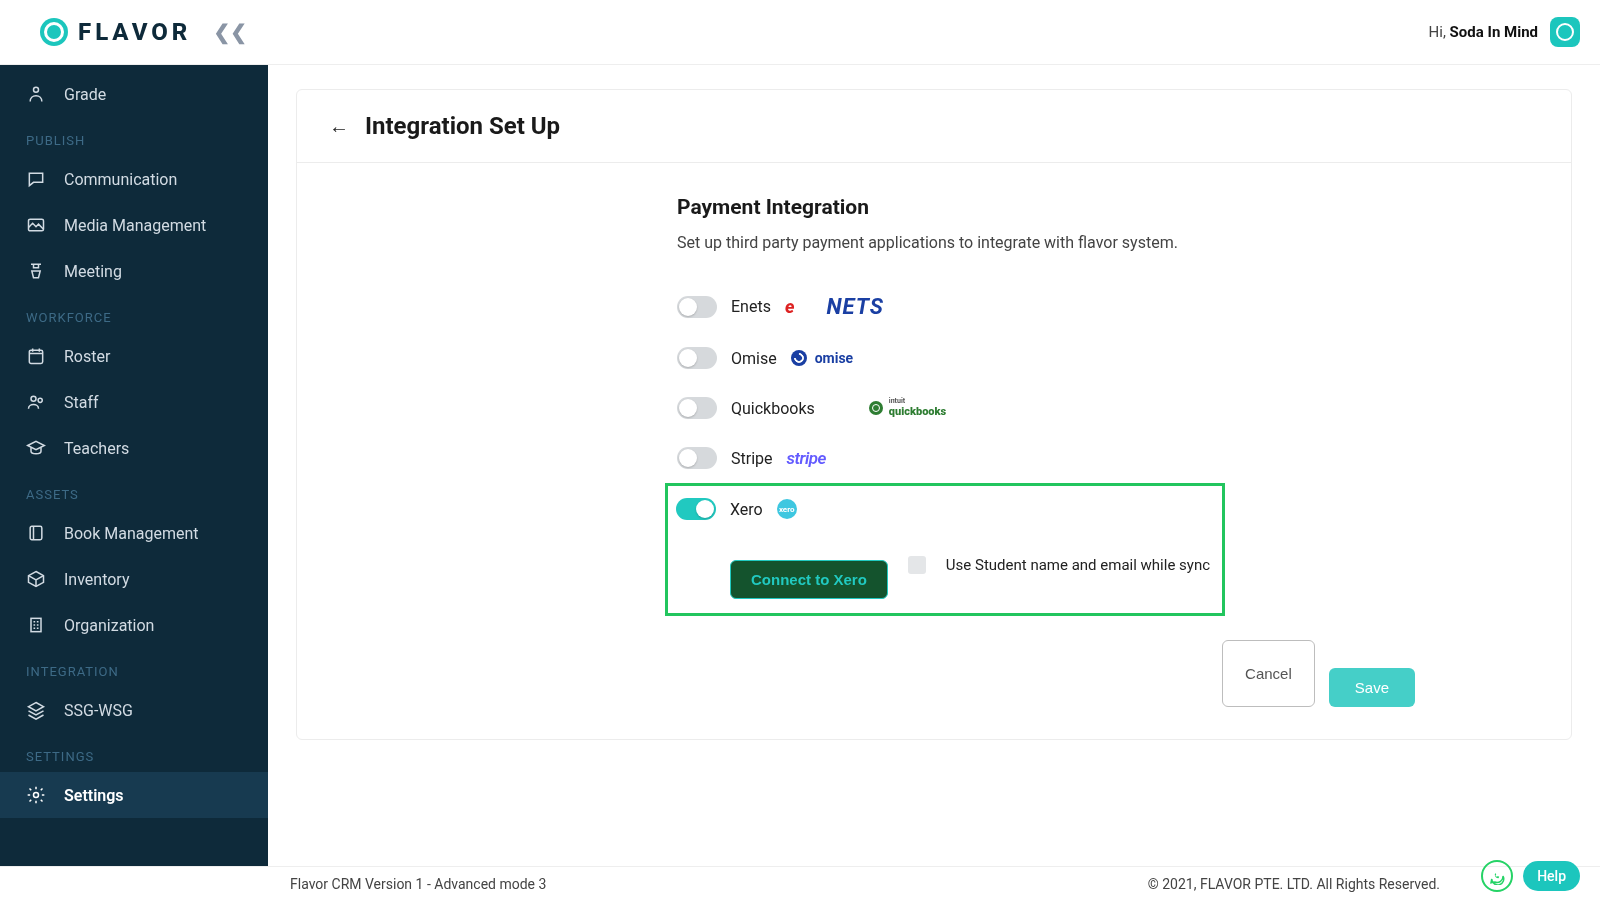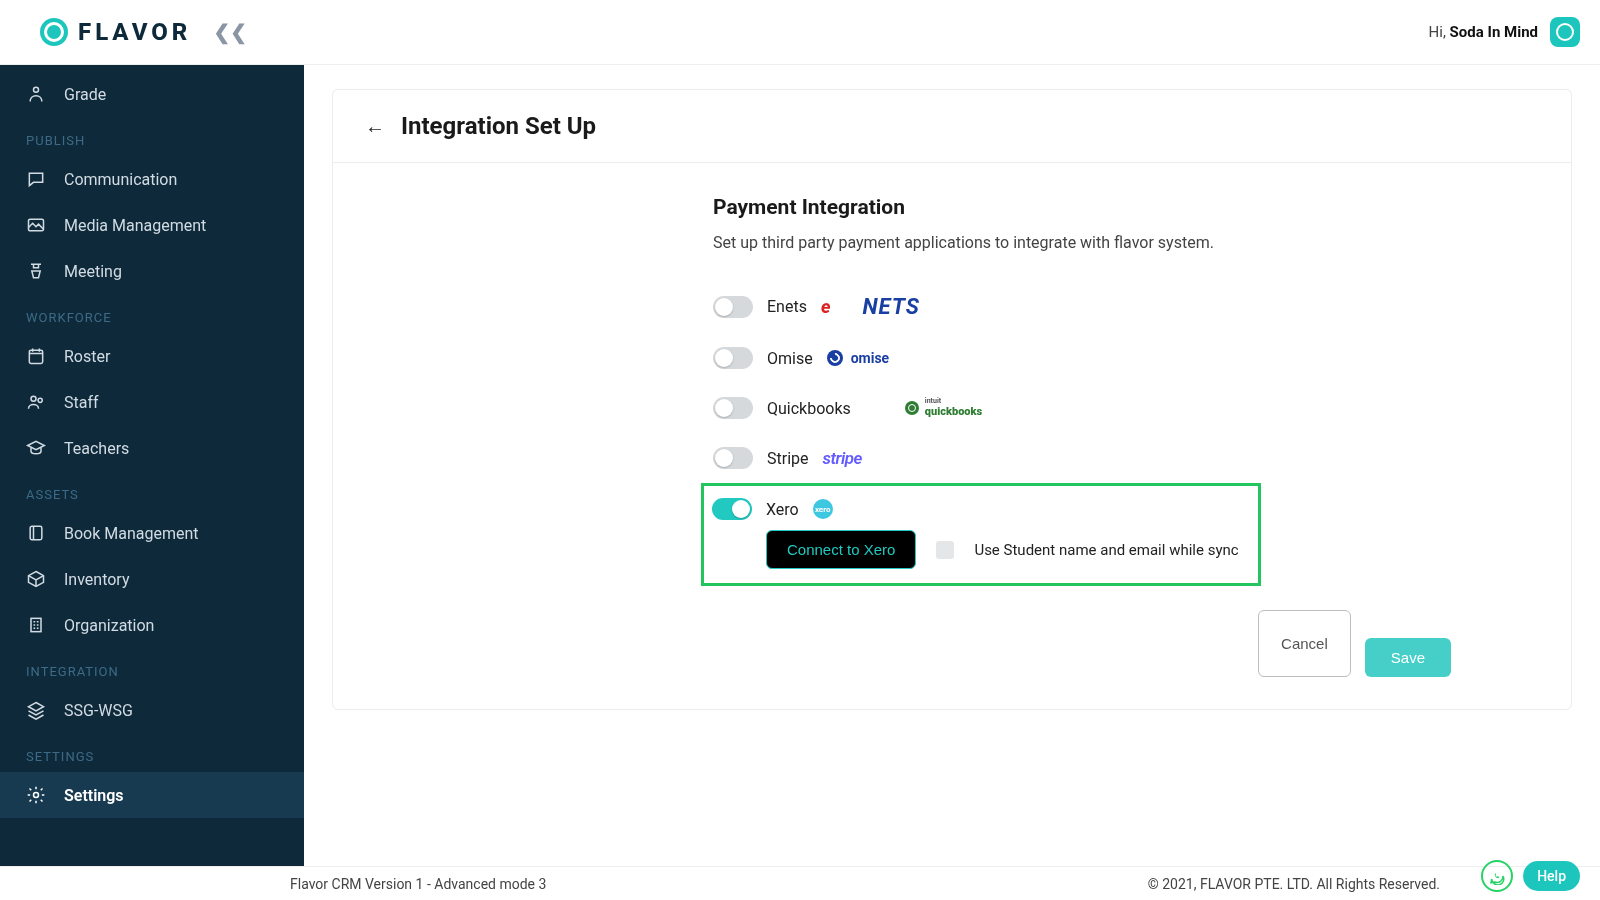--- a/index.html
+++ b/index.html
@@ -11,21 +11,21 @@
   .logo-mark::before { content:''; width:14px; height:14px; border:3px solid #fff; border-radius:50%; display:block; }
   .logo-text { font-size: 24px; font-weight: 800; letter-spacing: 4px; color: #0e2a3a; }
   .collapse-chevron { color: #8a95a5; font-size: 20px; font-weight: 700; cursor: pointer; }
   .header-right { display: flex; align-items: center; gap: 12px; }
   .user-greeting { font-size: 15px; color: #444; }
   .user-greeting b { font-weight: 700; color: #111; }
   .avatar { width: 30px; height: 30px; border-radius: 8px; background: #1cc6bd; display: flex; align-items: center; justify-content: center; position:relative; }
   .avatar::before { content:''; width:14px; height:14px; border:2px solid #fff; border-radius:50%; display:block; }
 
   .body-row { display: flex; height: 815px; }
-  .sidebar { width: 304px; background: #0e2a3a; color: #d2dbe3; overflow-y: auto; padding-top: 6px; }
+  .sidebar { width: 268px; background: #0e2a3a; color: #d2dbe3; overflow-y: auto; padding-top: 6px; }
   .sidebar::-webkit-scrollbar { width: 7px; }
   .sidebar::-webkit-scrollbar-thumb { background: #2a4a5f; border-radius: 4px; }
   .nav-group-label { font-size: 13px; letter-spacing: 1px; color: #3d6a86; padding: 16px 26px 8px; text-transform: uppercase; }
   .nav-item { display: flex; align-items: center; gap: 18px; padding: 13px 26px; font-size: 16px; color: #d2dbe3; cursor: pointer; }
   .nav-item.active { background: #173a50; color: #fff; font-weight: 600; }
   .nav-icon { width: 20px; height: 20px; flex: 0 0 20px; display: inline-flex; align-items:center; justify-content:center; }
   .nav-icon svg { width: 20px; height: 20px; stroke: currentColor; fill: none; stroke-width: 1.8; }
 
   .main-area { flex: 1; background: #fff; padding: 24px 28px; overflow: auto; }
   .card { border: 1px solid #ececec; border-radius: 6px; background: #fff; min-height: 620px; }
@@ -52,21 +52,21 @@
   .omise .dot::before{content:'';width:6px;height:6px;border:2px solid #fff;border-radius:50%;border-left-color:transparent;transform:rotate(45deg);}
   .qb { font-size: 11px; color: #2e7d32; padding-left: 40px; }
   .qb .ball { width: 14px; height: 14px; background: #2e7d32; border-radius: 50%; display:inline-block; margin-right:2px; position:relative;}
   .qb .ball::before{content:'';position:absolute;inset:3px;border:1px solid #fff;border-radius:50%;}
   .qb .intuit{display:block;font-size:7px;color:#555;line-height:1;}
   .stripe { color: #635bff; font-size: 17px; font-weight: 600; font-style: italic; letter-spacing: -0.5px;}
   .xero-dot { width: 20px; height: 20px; border-radius: 50%; background: #3ec7e0; display:inline-flex;align-items:center;justify-content:center;color:#fff;font-size:8px;font-weight:700;}
 
   .xero-block { border: 3px solid #22c55e; padding: 4px 8px 14px; margin-left: -12px; width: 560px; }
   .xero-sub { display: flex; align-items: center; gap: 20px; margin-left: 54px; margin-top: 10px;}
-  .btn-outline { border: 1.5px solid #21c9c0; color: #21c9c0; background: #000000; padding: 10px 20px; border-radius: 6px; font-size: 15px; font-weight: 400; cursor: pointer; }
+  .btn-outline { border: 1.5px solid #21c9c0; color: #21c9c0; background: #14532d; padding: 10px 20px; border-radius: 6px; font-size: 15px; font-weight: 700; cursor: pointer; margin-top: 30px; }
   .checkbox { width: 18px; height: 18px; background: #e4e6e8; border-radius: 3px; cursor:pointer;}
   .checkbox-label { font-size: 15px; color: #222; }
 
   .card-actions { display: flex; justify-content: flex-end; gap: 14px; padding: 24px 32px 0; }
   .btn-cancel { border: 1px solid #bdbdbd; background: #fff; color: #555; padding: 11px 22px; border-radius: 6px; font-size: 15px; cursor:pointer;}
   .btn-save { background: #45cfc8; color: #fff; border: none; padding: 11px 26px; border-radius: 6px; font-size: 15px; font-weight: 500; cursor:pointer;margin-top:28px;}
 
   .footer { height: 34px; border-top: 1px solid #eee; display:flex; align-items:center; justify-content:space-between; padding: 0 160px 0 290px; font-size: 14px; color: #444; position:absolute; bottom:0; left:0; right:0; background:#fff;}
   .float-badges { position: absolute; right: 20px; bottom: 8px; display:flex; gap:10px; align-items:center;}
   .whatsapp { width: 32px; height: 32px; border-radius: 50%; border: 2px solid #25d366; display:flex;align-items:center;justify-content:center;color:#25d366; cursor:pointer;}

